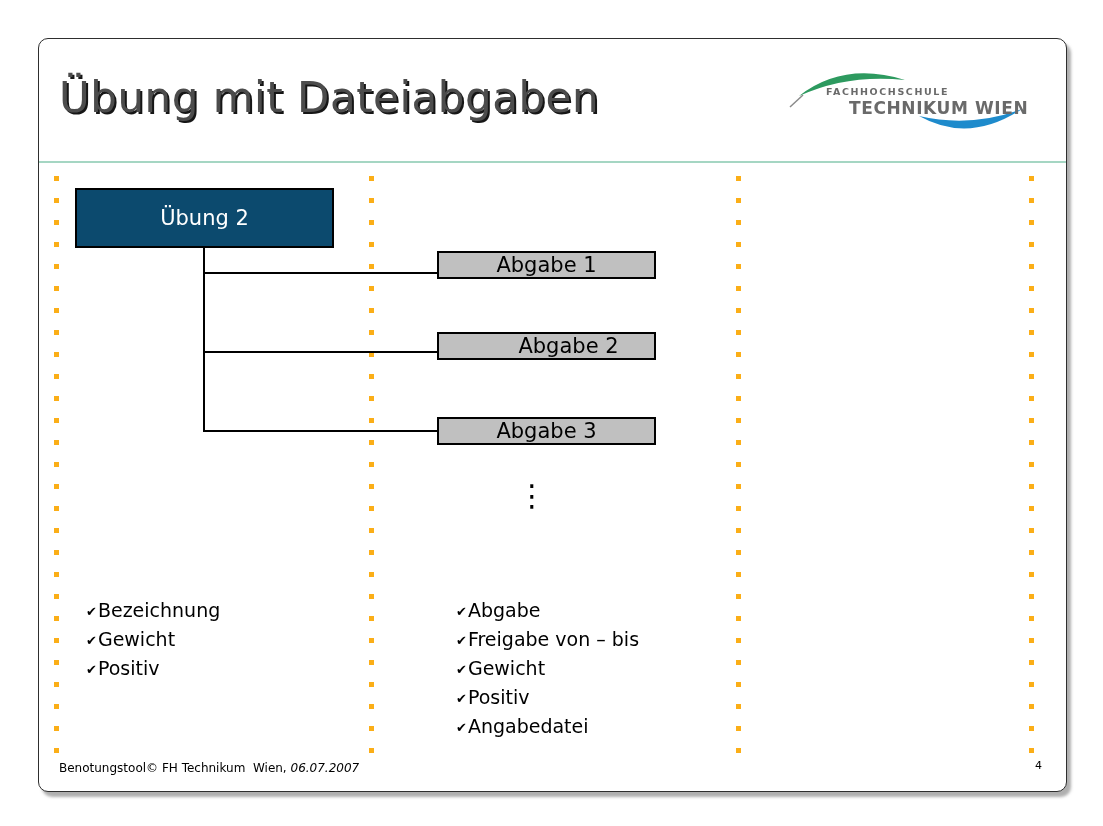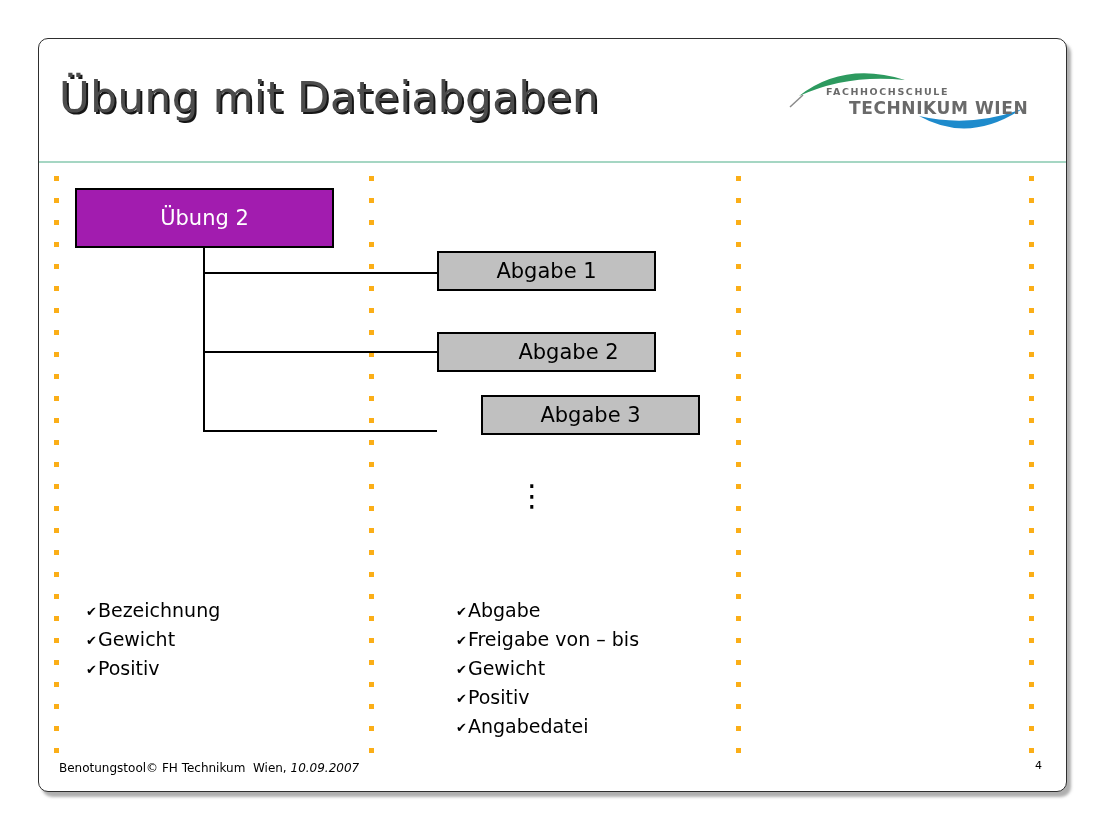--- a/index.html
+++ b/index.html
@@ -16,26 +16,26 @@
   .logo svg{position:absolute;left:0;top:0;}
   .logo-l1{position:absolute;left:37px;top:27px;font-size:9.5px;font-weight:bold;
     letter-spacing:1.6px;color:#6a6a6a;white-space:nowrap;}
   .logo-l2{position:absolute;left:60px;top:39px;font-size:17px;font-weight:bold;
     letter-spacing:0.6px;color:#6a6a6a;white-space:nowrap;text-align:right;}
   
   .dotline{position:absolute;top:137px;width:5px;height:580px;
     background-image:repeating-linear-gradient(to bottom,#fbae17 0,#fbae17 5px,transparent 5px,transparent 22px);}
   
   .rootbox{position:absolute;left:36px;top:149px;width:259px;height:60px;box-sizing:border-box;
-    background:#a21caf;border:2px solid #000;color:#ffffff;font-size:21px;
+    background:#0c4a6e;border:2px solid #000;color:#ffffff;font-size:21px;
     display:flex;align-items:center;justify-content:center;}
-  .childbox{position:absolute;left:398px;width:219px;height:40px;box-sizing:border-box;
+  .childbox{position:absolute;left:398px;width:219px;height:28px;box-sizing:border-box;
     background:#c0c0c0;border:2px solid #000;color:#000;font-size:21px;
     display:flex;align-items:center;justify-content:center;}
-  .cb1{top:212px;} .cb2{top:293px;padding-left:44px;} .cb3{top:356px;margin-left:44px;}
+  .cb1{top:212px;} .cb2{top:293px;padding-left:44px;} .cb3{top:378px;}
   .conn{position:absolute;background:#000;}
   .conn-v{left:164px;top:209px;width:1.5px;height:182px;}
   .conn-h{left:164px;width:234px;height:1.5px;}
   .ch1{top:233px;} .ch2{top:312px;} .ch3{top:391px;}
   .ellipsis{position:absolute;left:478px;top:442px;font-size:30px;color:#000;line-height:1;}
   
   .checklist{position:absolute;top:558px;font-size:19px;color:#000;}
   .cl-left{left:47px;} .cl-right{left:417px;}
   .cl-item{display:flex;align-items:baseline;line-height:26px;white-space:nowrap;}
   .check{font-size:13px;margin-right:1px;position:relative;top:-1px;}
@@ -112,17 +112,17 @@
     <div class="cl-item">
         <span class="check">✔</span>
         <span>Positiv</span>
       </div>
     <div class="cl-item">
         <span class="check">✔</span>
         <span>Angabedatei</span>
       </div>
   </div>
 
-  <div class="footer"><span>Benotungstool© FH Technikum  Wien, </span><span class="date">10.09.2007</span></div>
+  <div class="footer"><span>Benotungstool© FH Technikum  Wien, </span><span class="date">06.07.2007</span></div>
 
   <div class="pagenum">4</div>
 
 </div>
 
 </body></html>

